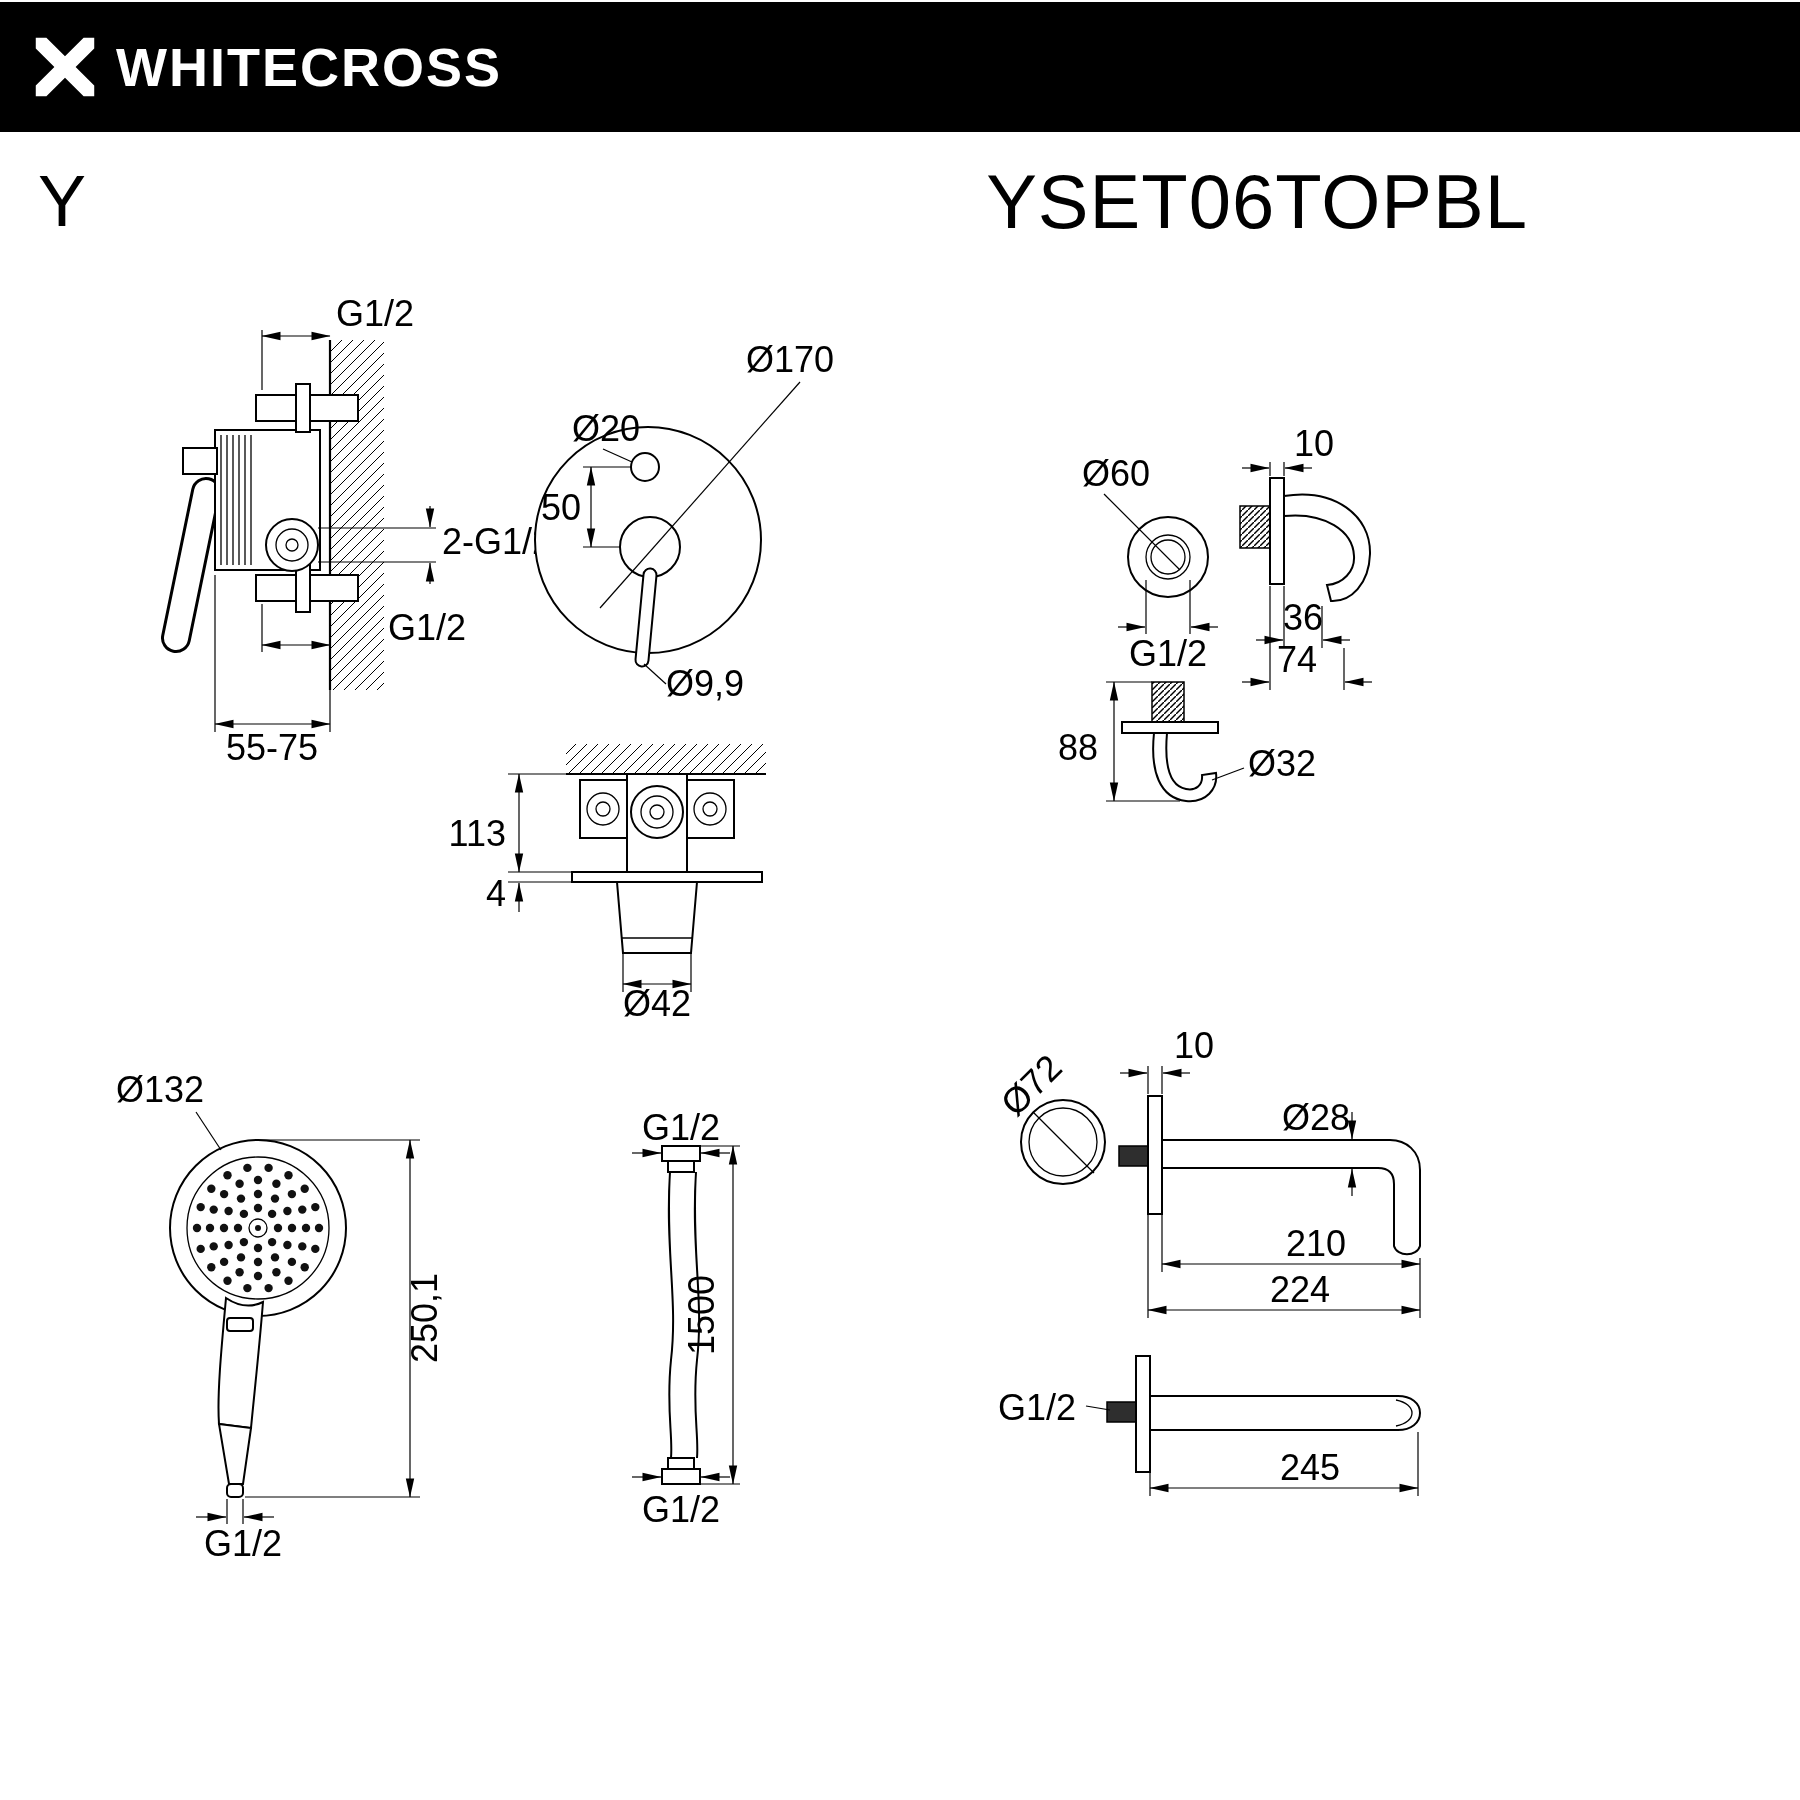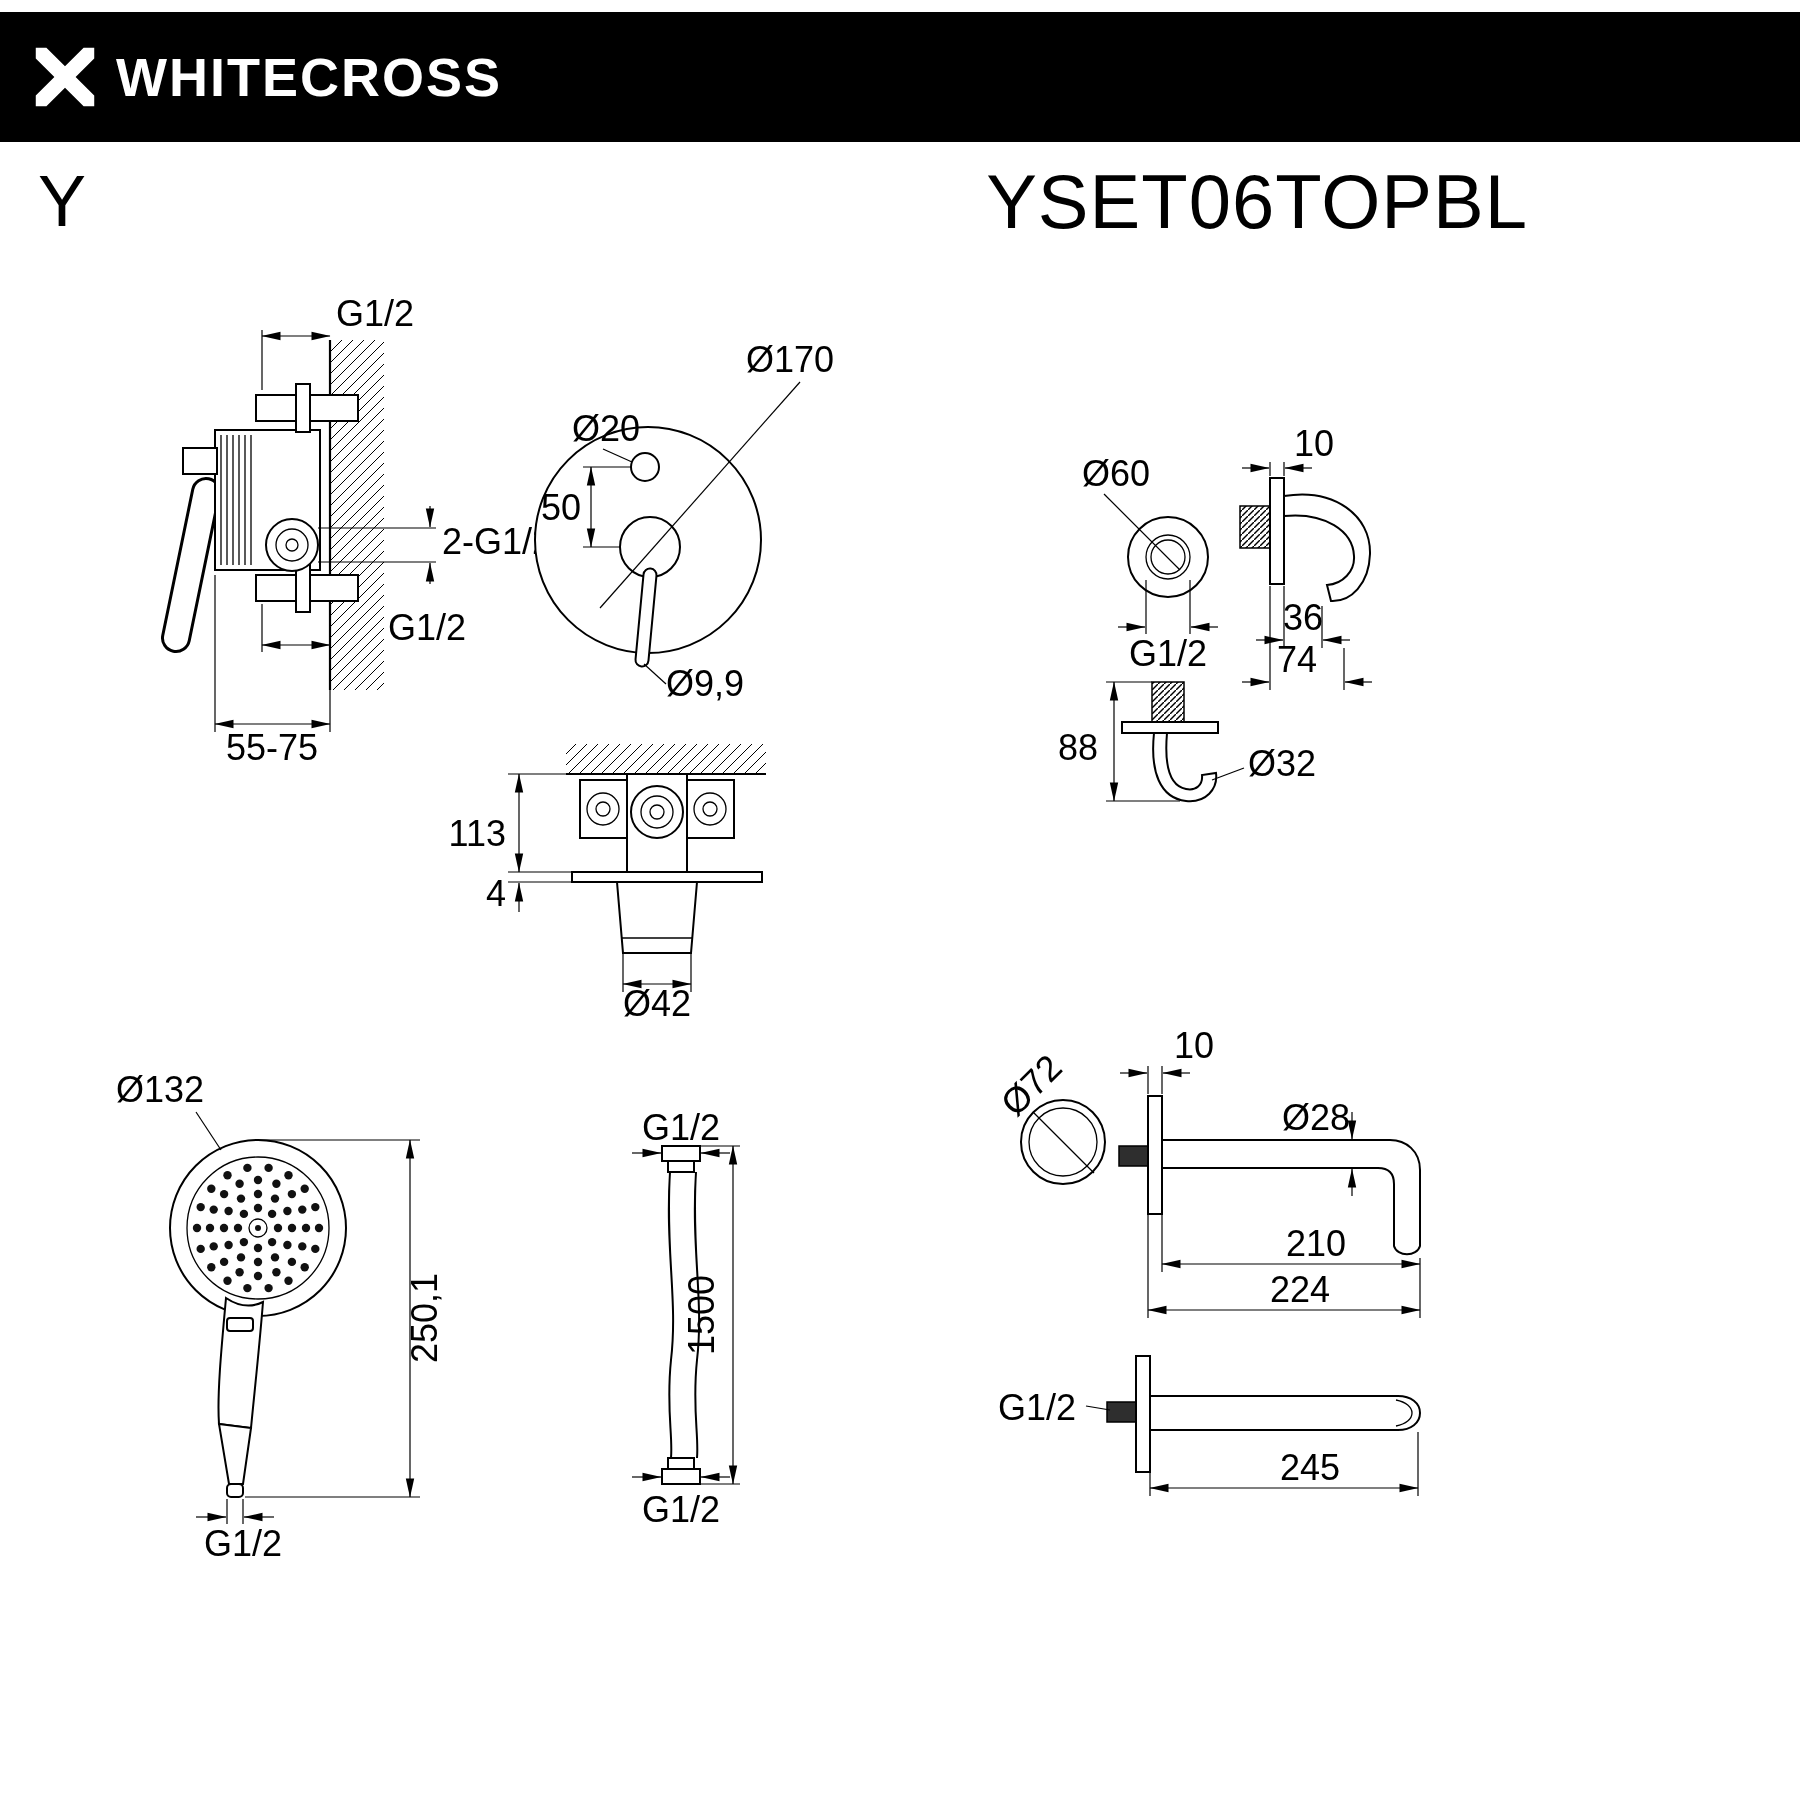--- a/index.html
+++ b/index.html
@@ -1,18 +1,18 @@
 <!DOCTYPE html>
 <html><head>
 <meta charset="utf-8">
 <style>
   html,body{margin:0;padding:0;background:#fff;}
   .page{position:relative;width:1800px;height:1800px;background:#fff;overflow:hidden;
         font-family:"Liberation Sans",sans-serif;color:#000;}
-  .header{position:absolute;left:0;top:12px;width:100%;height:130px;background:#000;
+  .header{position:absolute;left:0;top:2px;width:100%;height:130px;background:#000;
           display:flex;align-items:center;padding-left:34px;box-sizing:border-box;}
   .brand{color:#fff;font-size:54px;font-weight:800;letter-spacing:2px;margin-left:20px;}
   .series{position:absolute;left:38px;top:160px;font-size:72px;}
   .model{position:absolute;right:272px;top:158px;font-size:76px;letter-spacing:1px;margin-left:45px;}
   svg.canvas{position:absolute;left:0;top:0;}
   svg text{font-family:"Liberation Sans",sans-serif;font-size:36px;fill:#000;}
   .part{fill:#fff;stroke:#000;stroke-width:2;}
   .ln{fill:none;stroke:#000;stroke-width:2;}
   .ln2{stroke:#000;stroke-width:2.2;fill:none;}
   .thin-ln{fill:none;stroke:#000;stroke-width:1.3;}

